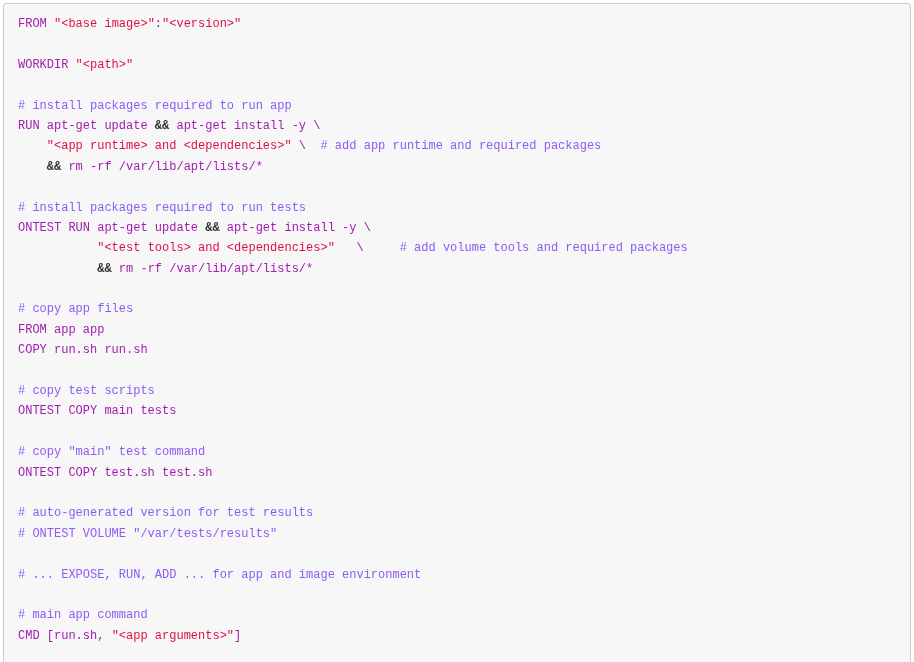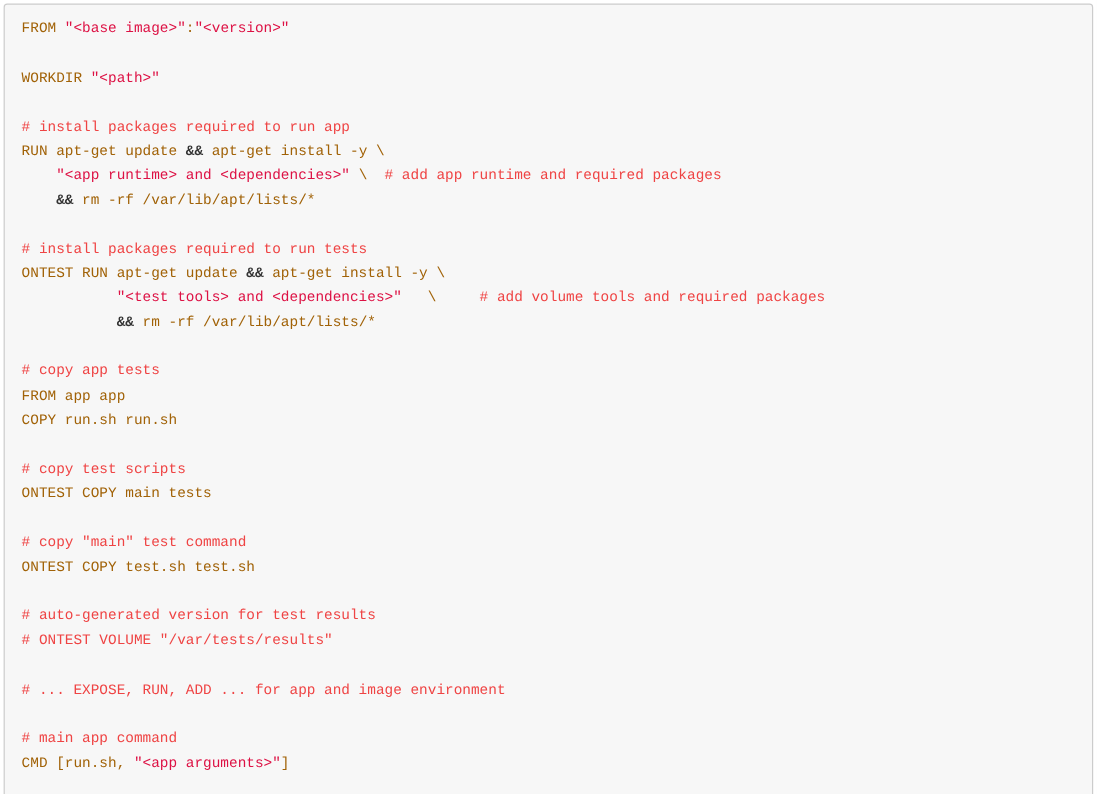--- a/index.html
+++ b/index.html
@@ -20,49 +20,49 @@
       border-radius: 3px;
       padding: 10px 14px;
       white-space: pre;
       color: #333333;
       overflow-x: auto;
     }
     .string {
       color: #dd1144;
     }
     .comment {
-      color: #ef4444;
+      color: #8b5cf6;
     }
     .operator {
       color: #333333;
       font-weight: bold;
     }
     .text {
-      color: #a16207;
+      color: #a21caf;
       text-align: center;
     }
   </style>
 </head>
 <body>
 
 <div class="code-block"><div id="code-content"><span class="text">FROM </span><span class="string">"&lt;base image&gt;"</span><span class="text">:</span><span class="string">"&lt;version&gt;"</span>
 
 <span class="text">WORKDIR </span><span class="string">"&lt;path&gt;"</span>
 
 <span class="comment"># install packages required to run app</span>
 <span class="text">RUN apt-get update </span><span class="operator">&amp;&amp;</span><span class="text"> apt-get install -y \</span>
 <span class="text">    </span><span class="string">"&lt;app runtime&gt; and &lt;dependencies&gt;"</span><span class="text"> \  </span><span class="comment"># add app runtime and required packages</span>
 <span class="text">    </span><span class="operator">&amp;&amp;</span><span class="text"> rm -rf /var/lib/apt/lists/*</span>
 
 <span class="comment"># install packages required to run tests</span>
 <span class="text">ONTEST RUN apt-get update </span><span class="operator">&amp;&amp;</span><span class="text"> apt-get install -y \</span>
 <span class="text">           </span><span class="string">"&lt;test tools&gt; and &lt;dependencies&gt;"</span><span class="text">   \     </span><span class="comment"># add volume tools and required packages</span>
 <span class="text">           </span><span class="operator">&amp;&amp;</span><span class="text"> rm -rf /var/lib/apt/lists/*</span>
 
-<span class="comment"># copy app tests</span>
+<span class="comment"># copy app files</span>
 <span class="text">FROM app app</span>
 <span class="text">COPY run.sh run.sh</span>
 
 <span class="comment"># copy test scripts</span>
 <span class="text">ONTEST COPY main tests</span>
 
 <span class="comment"># copy "main" test command</span>
 <span class="text">ONTEST COPY test.sh test.sh</span>
 
 <span class="comment"># auto-generated version for test results</span>

